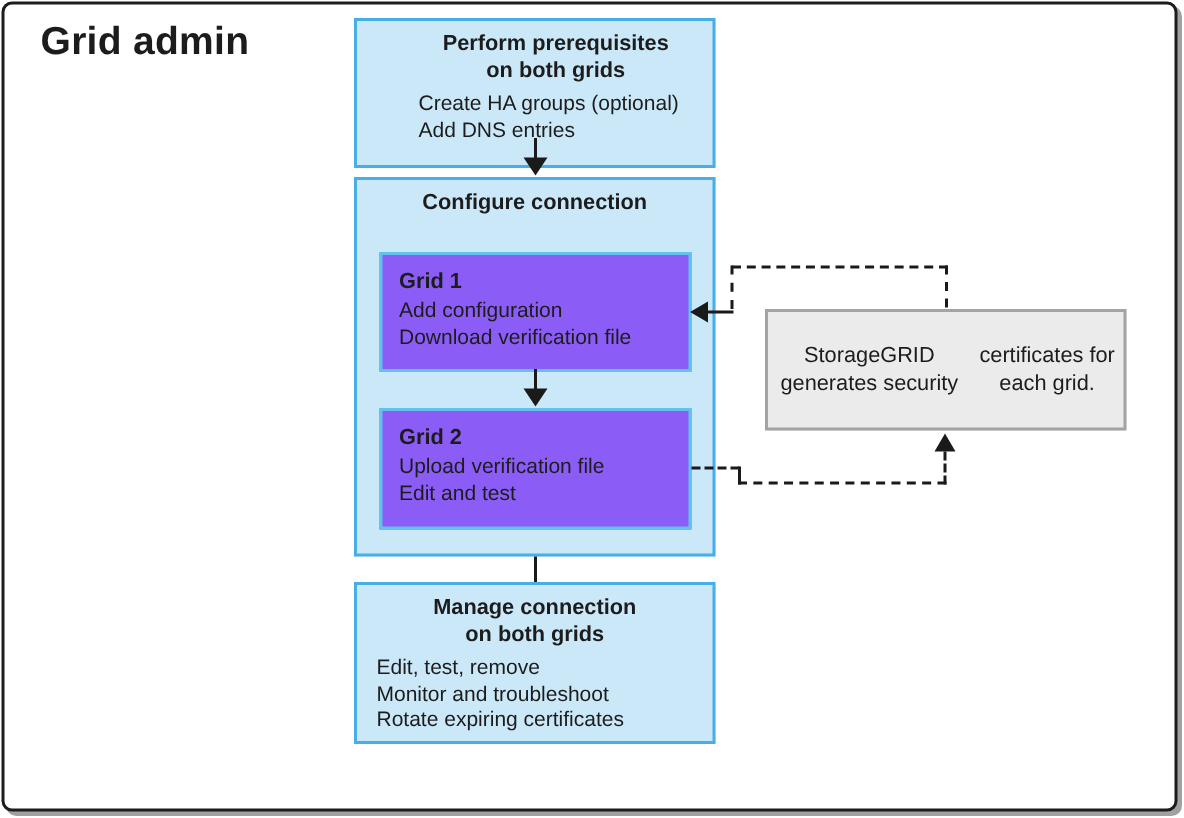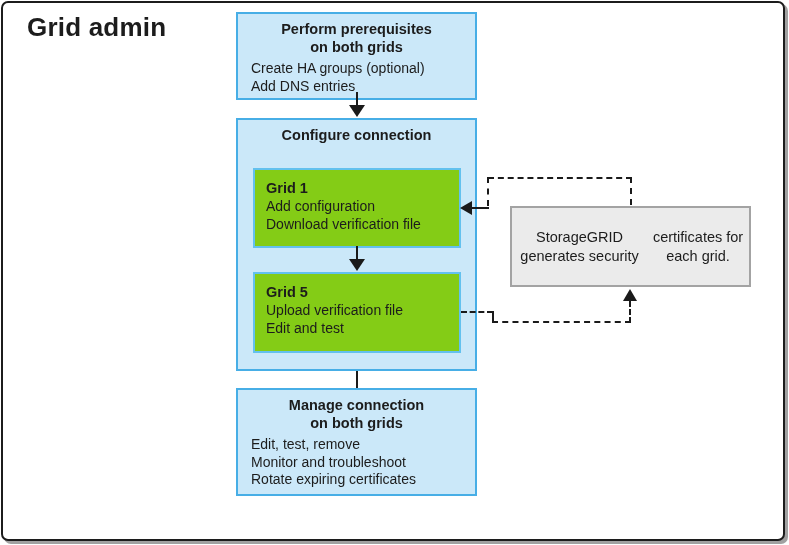--- a/index.html
+++ b/index.html
@@ -19,34 +19,34 @@
   }
   .page-title{
     position:absolute;left:27px;top:12px;
     font-size:26px;font-weight:bold;letter-spacing:0.2px;
   }
   .bluebox{
     position:absolute;left:236px;width:241px;box-sizing:border-box;
     background:var(--box-fill,#cbe8f9);
     border:2px solid var(--box-border,#47aee6);
   }
-  .box1{top:12px;height:88px;}
+  .box1{top:12px;height:100px;padding-left:28px;}
   .box2{top:118px;height:253px;}
   .box3{top:388px;height:108px;}
   .btitle{
     margin-top:6px;text-align:center;
     font-weight:bold;font-size:14.5px;line-height:18px;
   }
   .bbody{
     margin-top:4px;padding-left:13px;
     font-size:14px;line-height:17.5px;white-space:nowrap;
   }
   .innerbox{
     position:absolute;left:253px;width:208px;box-sizing:border-box;
-    background:#84cc16;border:2px solid var(--inner-border,#63c1ee);
+    background:#8b5cf6;border:2px solid var(--inner-border,#63c1ee);
     padding:9px 0 0 11px;
   }
   .grid1{top:168px;height:80px;}
   .grid2{top:272px;height:81px;}
   .iname{font-weight:bold;font-size:14.5px;line-height:19px;}
   .iline{font-size:14px;line-height:17.5px;white-space:nowrap;}
   .graybox{
     position:absolute;left:510px;top:206px;width:241px;height:81px;box-sizing:border-box;
     background:var(--note-fill,#ebebeb);border:2px solid var(--note-border,#a3a3a3);
     display:flex;flex-direction:row;justify-content:center;align-items:center;
@@ -118,21 +118,21 @@
     <div class="iline">Add configuration</div>
     <div class="iline">Download verification file</div>
   </div>
 
   <div class="arrow-down a2">
     <div class="shaft"></div>
     <div class="head"></div>
   </div>
 
   <div class="innerbox grid2">
-    <div class="iname">Grid 5</div>
+    <div class="iname">Grid 2</div>
     <div class="iline">Upload verification file</div>
     <div class="iline">Edit and test</div>
   </div>
 
   <div class="arrow-down a3">
     <div class="shaft"></div>
     <div class="head"></div>
   </div>
 
   <div class="bluebox box3">

